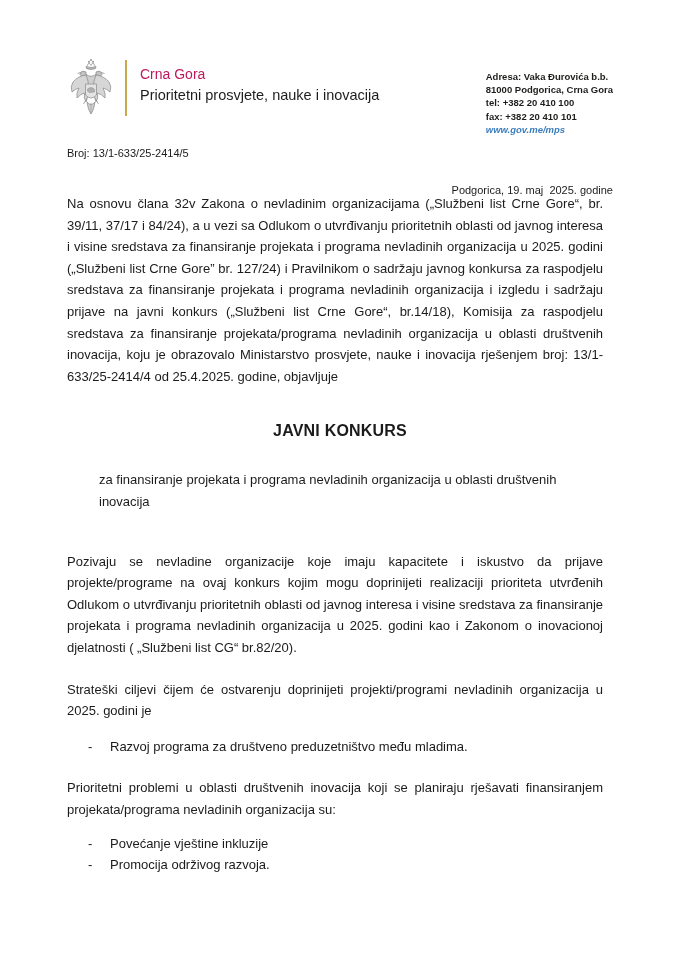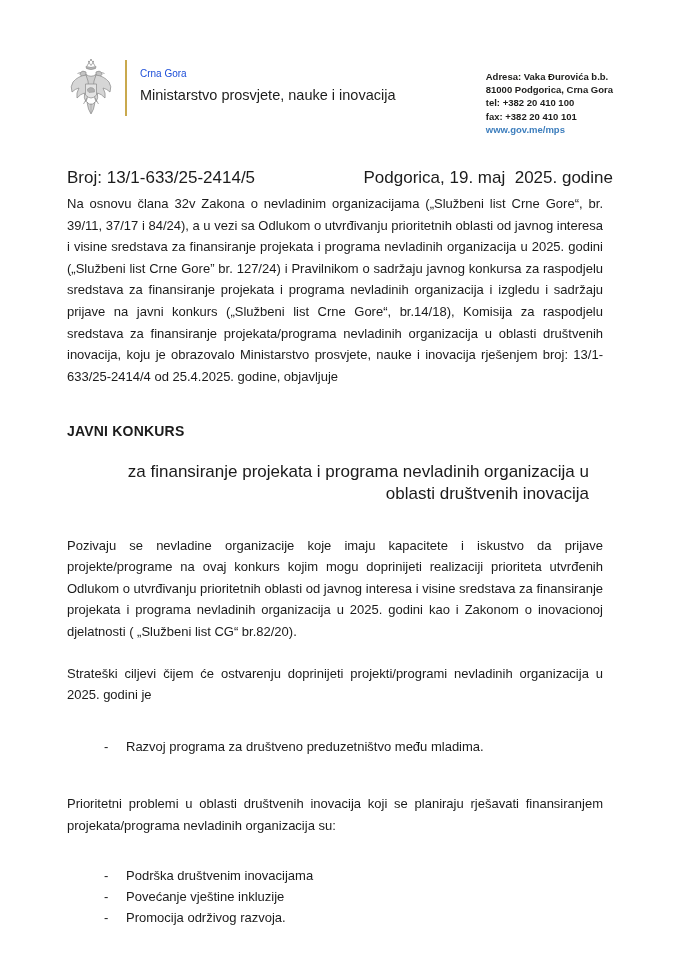--- a/index.html
+++ b/index.html
@@ -50,56 +50,57 @@
     width: 2px;
     background: #c9a94e;
     margin: 2px 13px 4px 10px;
     flex: 0 0 2px;
     align-self: stretch;
   }
   .brand-text {
     padding-top: 6px;
   }
   .brand-line1 {
-    font-size: 10px;
+    font-size: 14px;
     line-height: 20px;
-    color: #1d4ed8;
+    color: #be185d;
     white-space: nowrap;
   }
   .brand-line2 {
     font-size: 14.5px;
     line-height: 22px;
     color: #1d1d1b;
     white-space: nowrap;
   }
 
   .contact {
     font-size: 9.5px;
     line-height: 13.2px;
     color: #1d1d1b;
     padding-top: 12px;
     font-weight: bold;
   }
   .contact .url {
     color: #3d7ebd;
     font-weight: bold;
+    font-style: italic;
   }
 
   
   .refrow {
     position: absolute;
     left: 67px;
-    top: 168px;
+    top: 144px;
     width: 546px;
     display: flex;
     justify-content: space-between;
-    font-size: 17px;
+    font-size: 11px;
     line-height: 19px;
   }
-  .refrow .date { white-space: pre; }
+  .refrow .date { white-space: pre; margin-top: 37px; }
 
   
   .content {
     position: absolute;
     left: 67px;
     top: 193px;
     width: 546px;
   }
   p.body {
     margin: 0 10px 0 0;
@@ -109,36 +110,36 @@
     text-justify: inter-word;
     hyphens: none;
   }
   .spacer-14 { height: 14px; }
   .spacer-20 { height: 20px; }
   .spacer-30 { height: 30px; }
   .spacer-34 { height: 34px; }
 
   h1.konkurs {
     margin: 0;
-    font-size: 14px;
+    font-size: 16px;
     font-weight: bold;
-    text-align: left;
+    text-align: center;
     letter-spacing: 0.2px;
     line-height: 20px;
   }
   p.subtitle {
+    margin: 8px;
+    font-size: 13px;
+    line-height: 21.6px;
+    text-align: left;
+    padding: 0 24px;
+  }
+
+  ul.dashlist {
     margin: 0;
-    font-size: 17px;
-    line-height: 21.6px;
-    text-align: right;
-    padding: 0 24px;
-  }
-
-  ul.dashlist {
-    margin: 16px;
     padding: 0;
     list-style: none;
   }
   ul.dashlist li {
     position: relative;
     padding-left: 43px;
     font-size: 13px;
     line-height: 21.6px;
     text-align: left;
   }
@@ -188,21 +189,21 @@
             <path d="M40 88 Q48 98 56 88 Q54 104 48 112 Q42 104 40 88 Z" fill="#d0d0d0"></path>
             <path d="M48 90 L48 110" stroke-width="1"></path>
 
             <path d="M40 80 L33 92 M56 80 L63 92" stroke-width="1.4"></path>
           </g>
         </svg>
       </span>
       <span class="gold-rule"></span>
       <span class="brand-text">
         <div class="brand-line1">Crna Gora</div>
-        <div class="brand-line2">Ministarstvo prosvjete, nauke i inovacija</div>
+        <div class="brand-line2">Prioritetni prosvjete, nauke i inovacija</div>
       </span>
     </div>
 
     <div class="contact">
       <div>Adresa: Vaka Đurovića b.b.</div>
       <div>81000 Podgorica, Crna Gora</div>
       <div>tel: +382 20 410 100</div>
       <div>fax: +382 20 410 101</div>
       <div class="url">www.gov.me/mps</div>
     </div>
@@ -239,19 +240,18 @@
       <li>Razvoj programa za društveno preduzetništvo među mladima.</li>
     </ul>
 
     <div class="spacer-20"></div>
 
     <p class="body">Prioritetni problemi u oblasti društvenih inovacija koji se planiraju rješavati finansiranjem projekata/programa nevladinih organizacija su:</p>
 
     <div class="spacer-14"></div>
 
     <ul class="dashlist tight">
-      <li>Podrška društvenim inovacijama</li>
       <li>Povećanje vještine inkluzije</li>
       <li>Promocija održivog razvoja.</li>
     </ul>
 
   </div>
 </div>
 
 </body></html>

